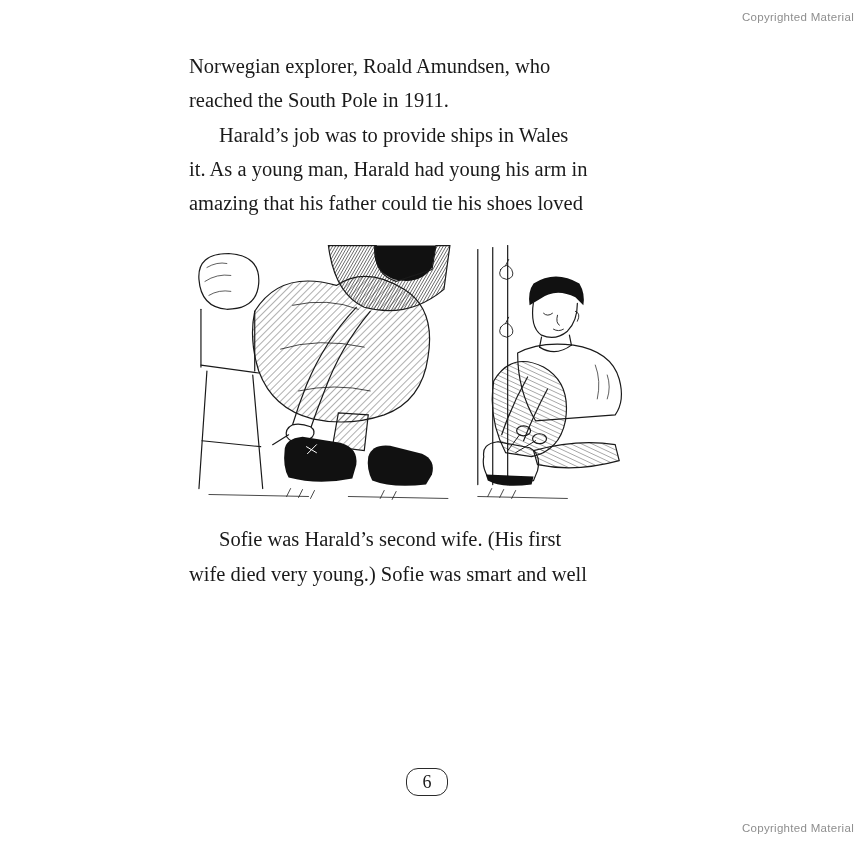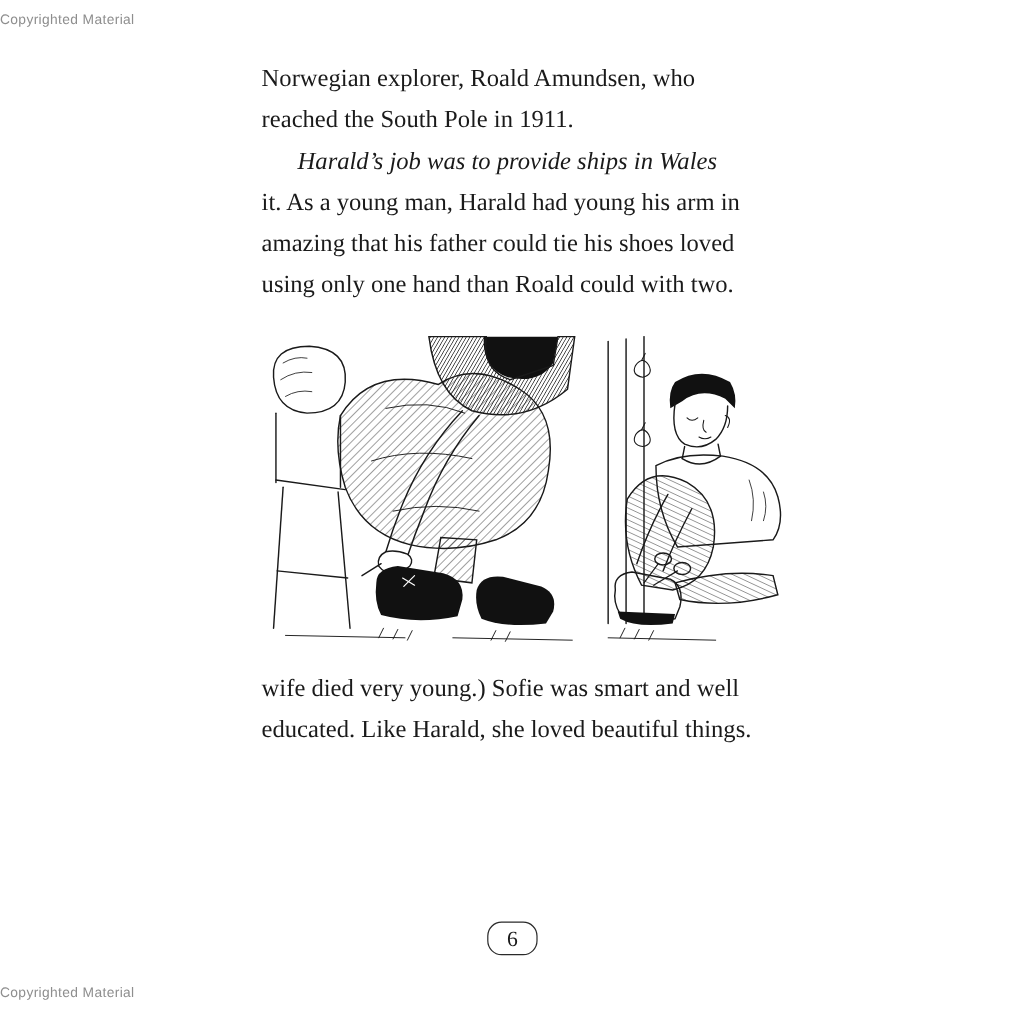--- a/index.html
+++ b/index.html
@@ -7,36 +7,36 @@
     position:relative;
     width:854px;height:854px;
     margin:0 auto;
     background:#ffffff;
     font-family:"Liberation Serif", serif;
     color:#1a1a1a;
     overflow:hidden;
   }
   .copyright{
     position:absolute;left:0;width:100%;
-    text-align:left;
+    text-align:right;
     font-family:"Liberation Sans", sans-serif;
     font-size:11.5px;
     color:#8e8e8e;
     letter-spacing:.3px;
   }
   .copyright.top{top:11px;}
   .copyright.bottom{top:822px;}
   .content{
     position:absolute;
-    left:218px;top:49px;width:472px;
+    left:189px;top:49px;width:472px;
     font-size:20.5px;
     line-height:34.3px;
   }
   .line{white-space:nowrap;}
-  .line.indent{padding-left:30px;font-style:italic;}
+  .line.indent{padding-left:30px;}
   .figure-wrap{
     width:478px;height:262px;
     margin:25px 0 15px 0;
   }
   .figure-wrap svg{display:block;width:478px;height:262px;}
   .badge{
     position:absolute;top:768px;left:50%;
     transform:translateX(-50%);
     width:40px;height:26px;
     border:1.6px solid #2a2a2a;
@@ -56,21 +56,20 @@
 
     <div>
       <div class="line">Norwegian explorer, Roald Amundsen, who</div>
       <div class="line">reached the South Pole in 1911.</div>
     </div>
 
     <div>
       <div class="line indent">Harald’s job was to provide ships in Wales</div>
       <div class="line">it. As a young man, Harald had young his arm in</div>
       <div class="line">amazing that his father could tie his shoes loved</div>
-      <div class="line">using only one hand than Roald could with two.</div>
     </div>
 
     <div class="figure-wrap">
       <svg viewBox="0 0 480 262" fill="none" stroke="#1a1a1a" stroke-width="1.2" stroke-linecap="round" aria-hidden="true">
         <defs>
           <pattern id="h45" width="5" height="5" patternUnits="userSpaceOnUse" patternTransform="rotate(45)">
             <line x1="0" y1="0" x2="0" y2="5" stroke="#1a1a1a" stroke-width="0.7"></line>
           </pattern>
           <pattern id="h120" width="4.5" height="4.5" patternUnits="userSpaceOnUse" patternTransform="rotate(115)">
             <line x1="0" y1="0" x2="0" y2="4.5" stroke="#1a1a1a" stroke-width="0.7"></line>
@@ -139,22 +138,22 @@
 
         <g stroke-width="0.8">
           <path d="M20,250 L120,252 M160,252 L260,254 M290,252 L380,254"></path>
           <path d="M102,244 l-4,8 M114,245 l-4,8 M126,246 l-4,8 M196,246 l-4,8 M208,247 l-4,8"></path>
           <path d="M304,244 l-4,8 M316,245 l-4,8 M328,246 l-4,8"></path>
         </g>
       </svg>
     </div>
 
     <div>
+      <div class="line indent">Sofie was Harald’s second wife. (His first</div>
       <div class="line">wife died very young.) Sofie was smart and well</div>
-      <div class="line">educated. Like Harald, she loved beautiful things.</div>
     </div>
 
   </div>
 
   <div class="badge">
     <span>6</span>
   </div>
 
   <div class="copyright bottom">Copyrighted Material</div>
 

